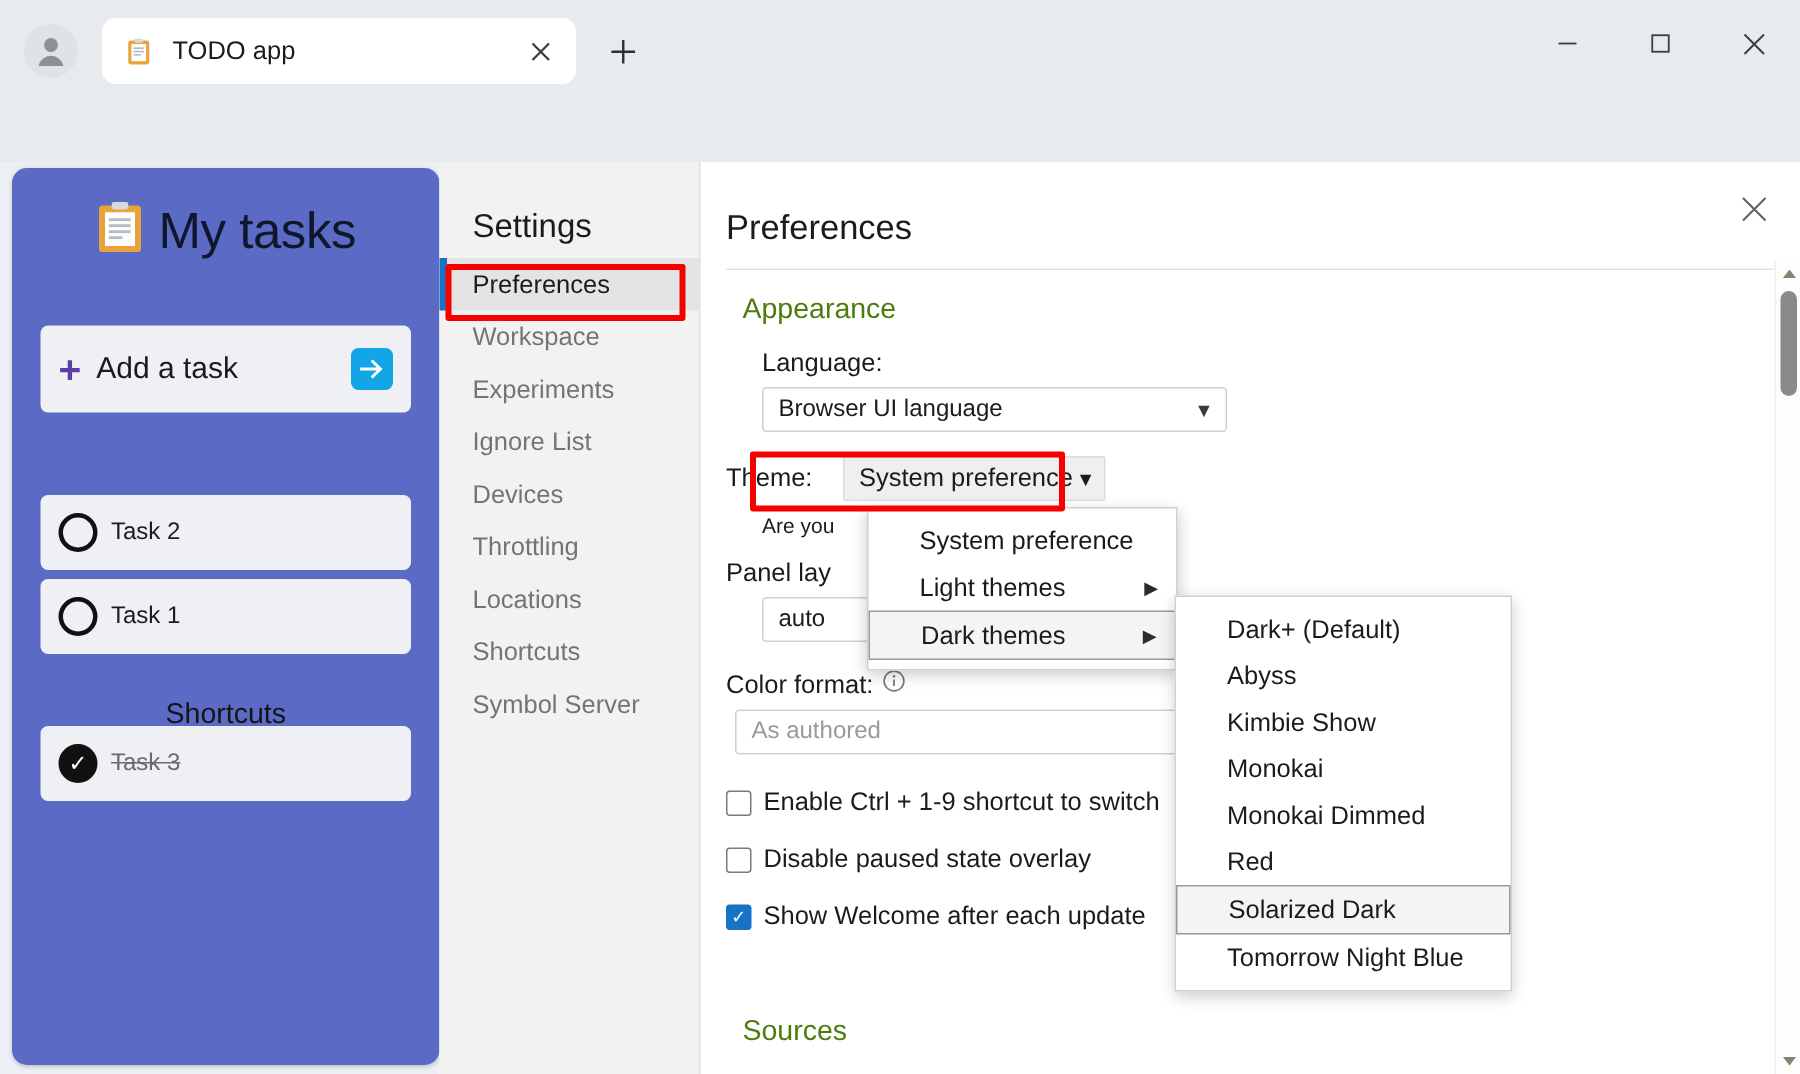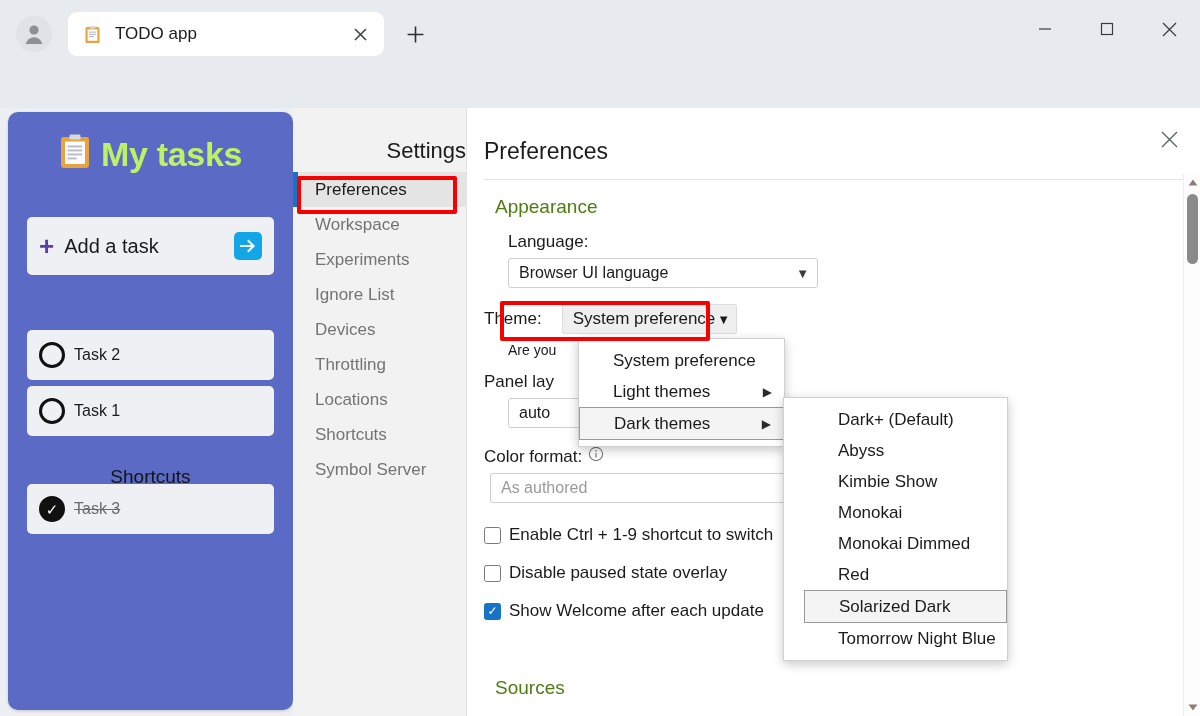--- a/index.html
+++ b/index.html
@@ -62,21 +62,21 @@
   .viewport { position: absolute; left: 0; top: 108px; width: 1200px; height: 608px; background: #eceff3; }
 
   
   .todo {
     position: absolute; left: 8px; top: 4px; width: 285px; height: 598px;
     background: #5b6ac4; border-radius: 10px;
     box-shadow: 0 1px 3px rgba(0,0,0,0.18);
   }
   .todo-header { display: flex; align-items: center; justify-content: center; padding-top: 22px; }
   .todo-icon { font-size: 33px; line-height: 1; margin-right: 10px; }
-  .todo-title { font-size: 34px; font-weight: 700; color: #bef264; letter-spacing: -0.3px; }
+  .todo-title { font-size: 34px; font-weight: 400; color: #0f172a; letter-spacing: -0.3px; }
 
   .add-task {
     position: absolute; left: 19px; top: 105px; width: 247px; height: 58px;
     background: #eef0f4; border-radius: 5px; display: flex; align-items: center; padding: 0 12px;
   }
   .add-plus { font-size: 26px; color: #5b3fa8; font-weight: 700; line-height: 1; margin-right: 10px; }
   .add-label { flex: 1 1 auto; font-size: 20px; color: #1b1b1b; }
   .add-go {
     width: 28px; height: 28px; border-radius: 5px; background: #12a5e8;
     display:flex; align-items:center; justify-content:center; color:#fff; font-size: 16px;
@@ -93,21 +93,21 @@
 
   
   .devtools {
     position: absolute; left: 293px; top: 0; width: 907px; height: 608px;
     background: #ffffff;
   }
   .dt-sidebar {
     position: absolute; left: 0; top: 0; width: 174px; height: 608px; background: #f2f2f2;
     border-right: 1px solid #e2e2e2;
   }
-  .dt-sidebar-title { font-size: 22px; color: #1b1b1b; padding: 30px 0 8px 22px; text-align: right; }
+  .dt-sidebar-title { font-size: 22px; color: #1b1b1b; padding: 30px 0 8px 22px; }
   .dt-item {
     position: relative; height: 35px; display:flex; align-items:center; padding-left: 22px;
     font-size: 17px; color: #747474;
   }
   .dt-item.active { background: #e4e4e4; color: #1b1b1b; }
   .dt-item.active::before {
     content:""; position:absolute; left:0; top:0; width: 5px; height: 100%; background: #1673c6;
   }
 
   .dt-main { position: absolute; left: 175px; top: 0; right: 0; bottom: 0; background: #fff; overflow: hidden; }
@@ -148,21 +148,21 @@
   .sb-arrow.up { position:absolute; top:0; left:0; }
   .sb-arrow.down { position:absolute; bottom:0; left:0; }
   .sb-thumb { position:absolute; left: 3px; top: 20px; width: 11px; height: 70px; background: #8a8a8a; border-radius: 6px; }
 
   
   .menu {
     position: absolute; background: #ffffff; border: 1px solid #d0d0d0;
     box-shadow: 0 3px 10px rgba(0,0,0,0.22); padding: 6px 0;
   }
   .menu-theme { left: 578px; top: 338px; width: 207px; }
-  .menu-dark { left: 783px; top: 397px; width: 225px; padding-left: 20px; }
+  .menu-dark { left: 783px; top: 397px; width: 225px; }
   .menu-item {
     height: 31px; display:flex; align-items:center; padding: 0 12px 0 34px;
     font-size: 17px; color: #1b1b1b; white-space: nowrap;
   }
   .menu-item.sel { background: #f4f4f4; border: 1px solid #9a9a9a; height: 33px; }
   .menu-item .arrow { margin-left: auto; font-size: 12px; color:#2b2b2b; }
 
   .redbox { position: absolute; border: 4px solid #f60000; border-radius: 2px; pointer-events:none; }
   .redbox-prefs { left: 297px; top: 176px; width: 160px; height: 38px; }
   .redbox-theme { left: 500px; top: 301px; width: 210px; height: 40px; }

